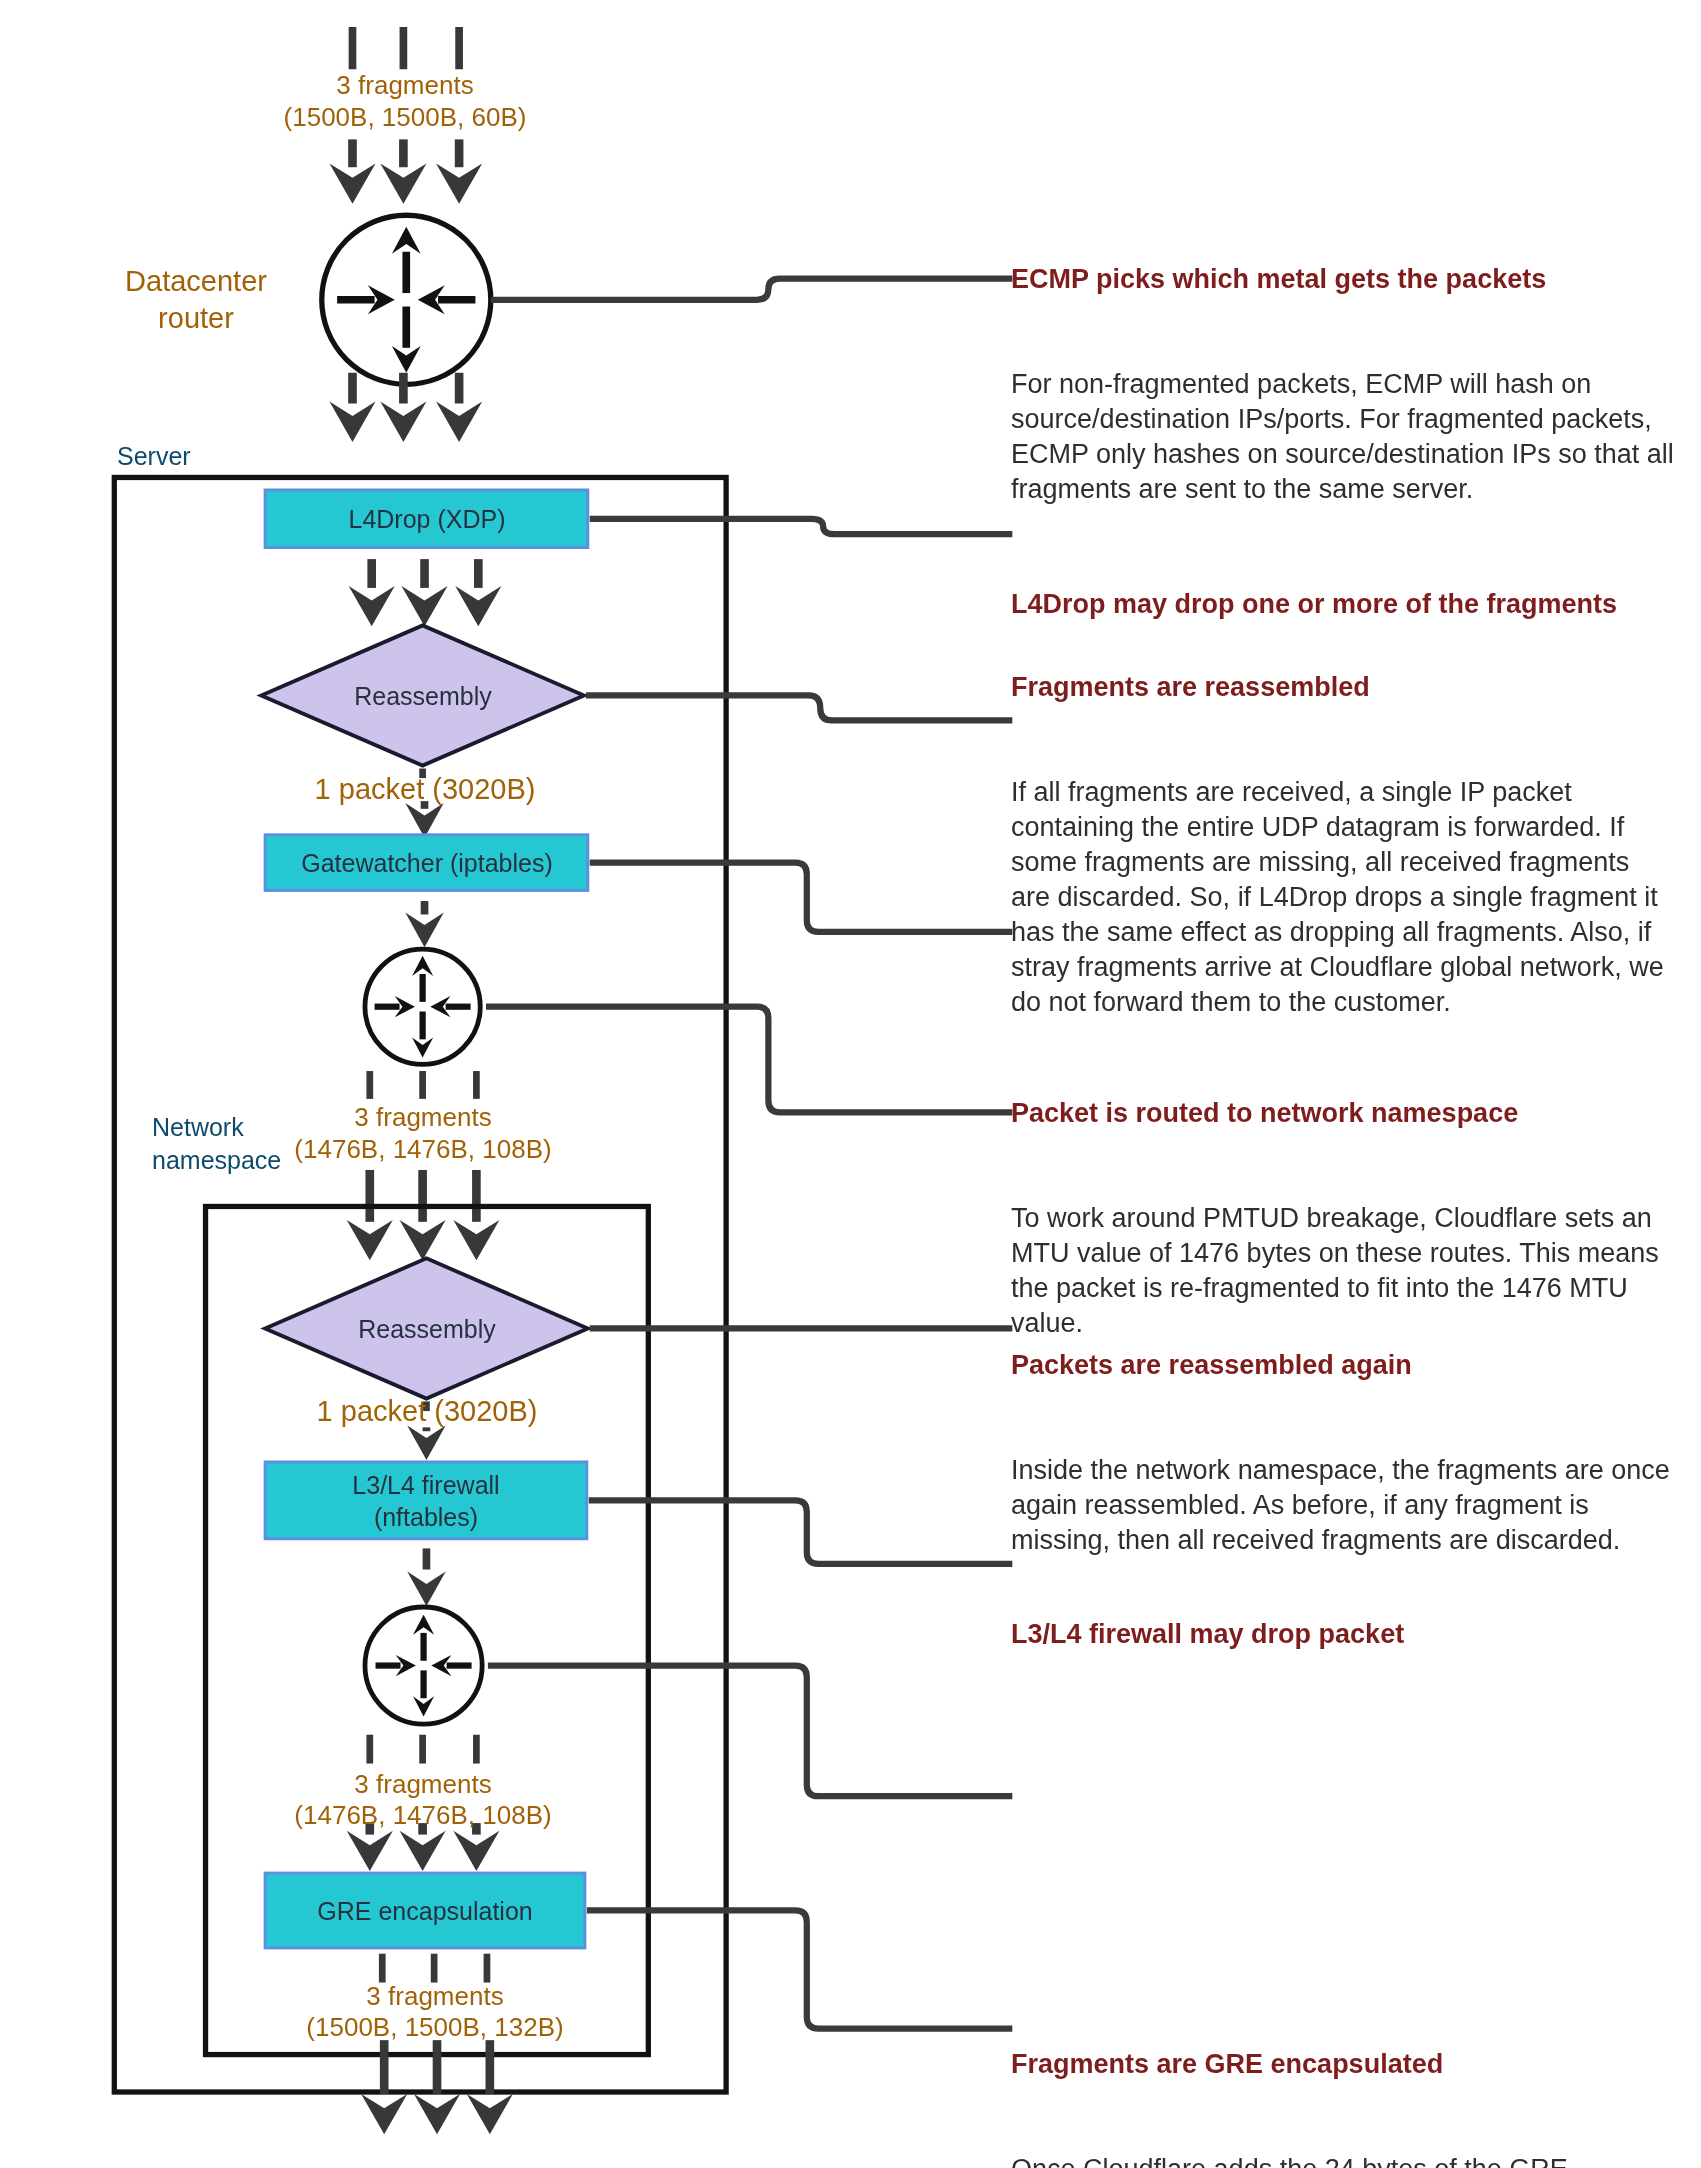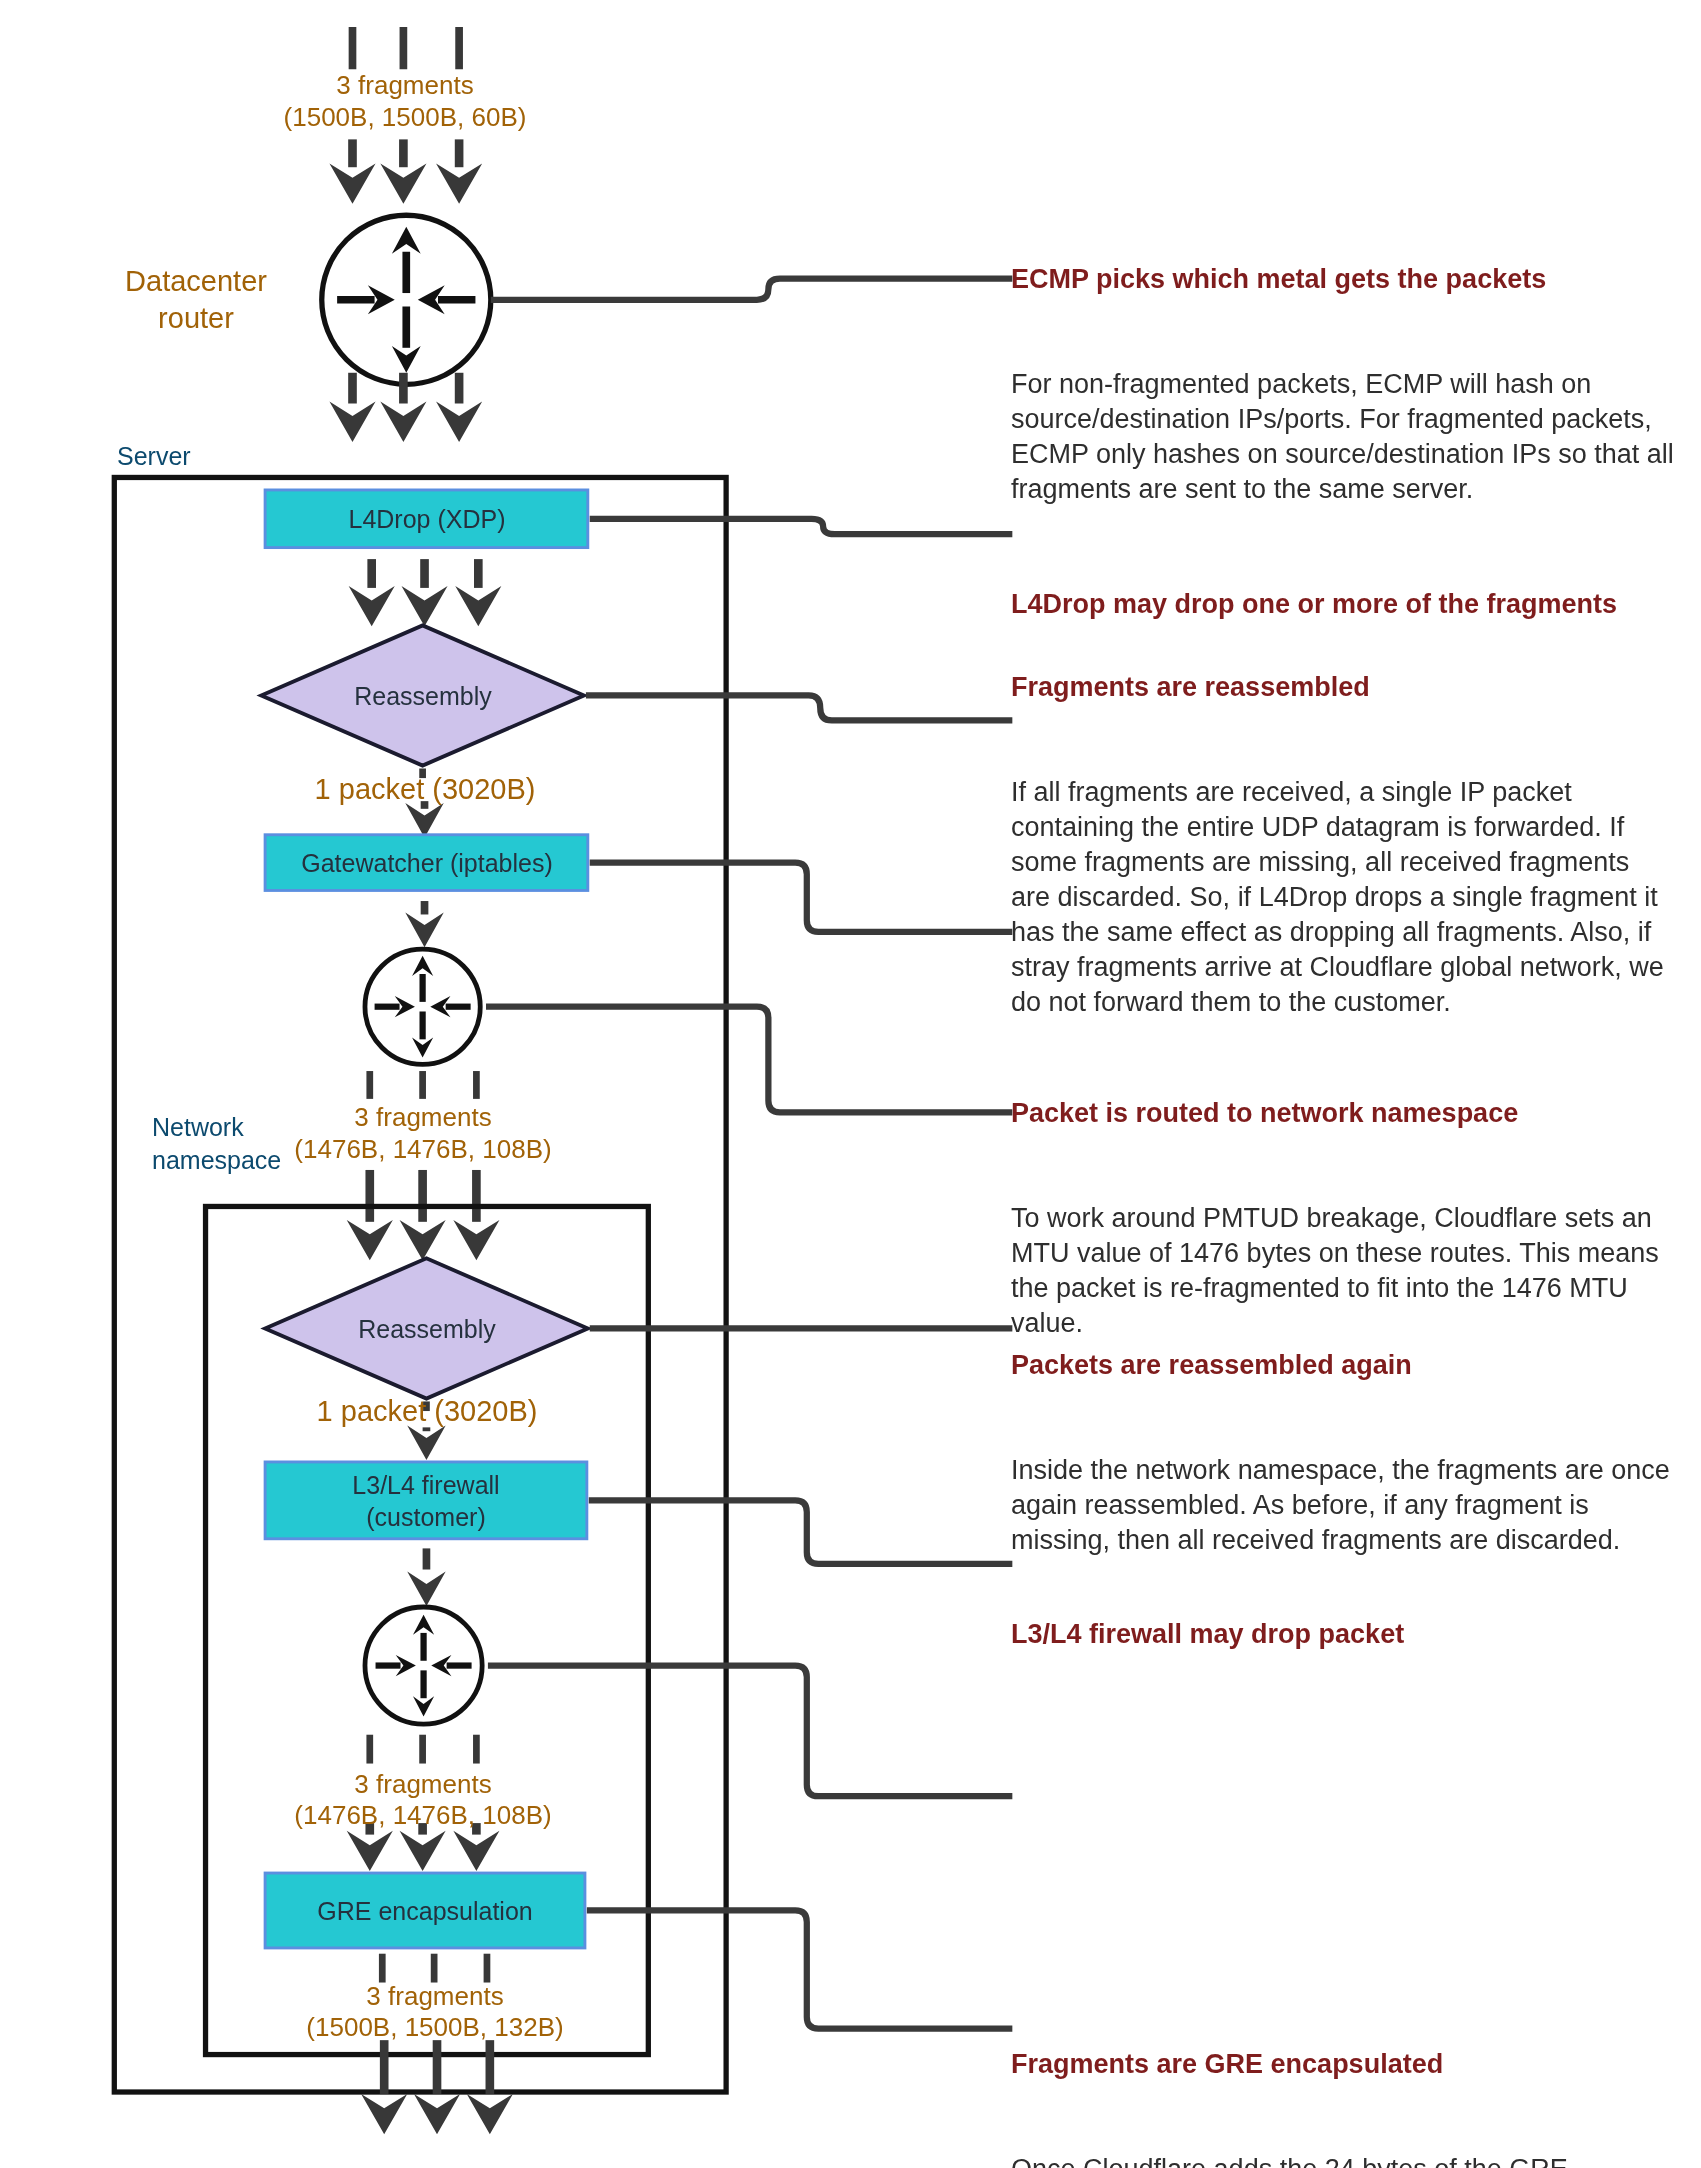--- a/index.html
+++ b/index.html
@@ -244,21 +244,21 @@
 <div class="lbl f26" style="left:423px;top:696px;">Reassembly</div>
 <div class="lbl f30 plain" style="left:425px;top:790px;">1 packet (3020B)</div>
 <div class="lbl f26" style="left:427px;top:863px;">Gatewatcher (iptables)</div>
 <div class="lbl f27 plain" style="left:423px;top:1118px;">3 fragments</div>
 <div class="lbl f27 plain" style="left:423px;top:1150px;">(1476B, 1476B, 108B)</div>
 <div class="corner" style="left:152px;top:1111px;">Network
 namespace</div>
 <div class="lbl f26" style="left:427px;top:1329px;">Reassembly</div>
 <div class="lbl f30 plain" style="left:427px;top:1412px;">1 packet (3020B)</div>
 <div class="lbl f26" style="left:426px;top:1501px;line-height:32px;">L3/L4 firewall
-(customer)</div>
+(nftables)</div>
 <div class="lbl f27 plain" style="left:423px;top:1785px;">3 fragments</div>
 <div class="lbl f27 plain" style="left:423px;top:1816px;">(1476B, 1476B, 108B)</div>
 <div class="lbl f26" style="left:425px;top:1911px;">GRE encapsulation</div>
 <div class="lbl f27 plain" style="left:435px;top:1997px;">3 fragments</div>
 <div class="lbl f27 plain" style="left:435px;top:2028px;">(1500B, 1500B, 132B)</div>
 
 <div class="ann" style="top:192px;">
   <div class="hd">ECMP picks which metal gets the packets</div>
   <div class="bd">For non-fragmented packets, ECMP will hash on
 source/destination IPs/ports. For fragmented packets,

